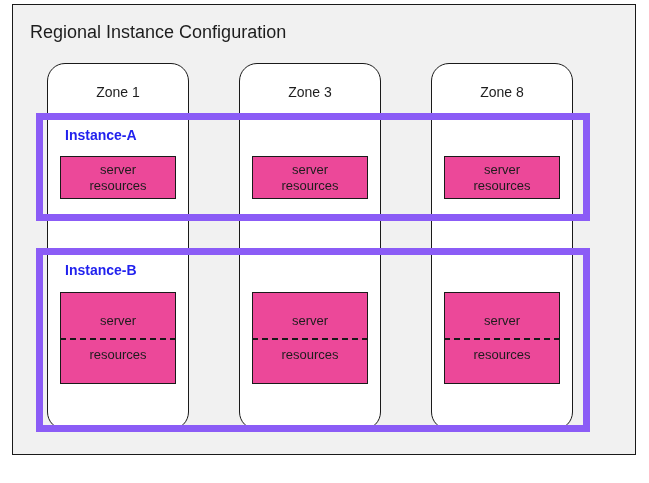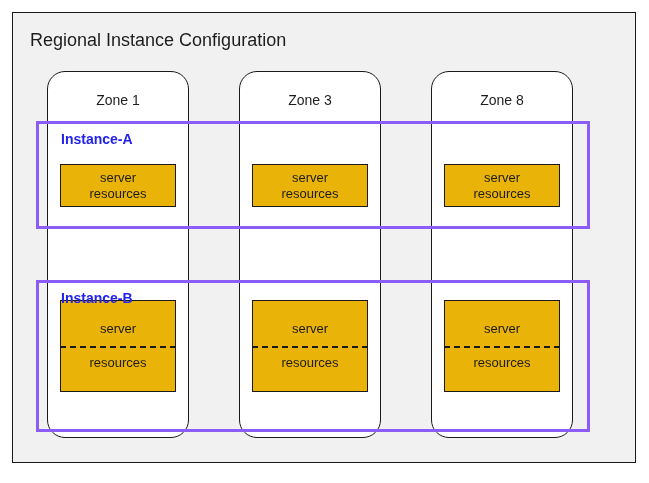--- a/index.html
+++ b/index.html
@@ -19,21 +19,21 @@
     position: absolute;
     left: 0;
     top: 0;
     width: 649px;
     height: 483px;
   }
 
   .region-panel {
     position: absolute;
     left: 12px;
-    top: 12px;
+    top: 4px;
     width: 624px;
     height: 451px;
     background: #f1f1f1;
     border: 1px solid #1a1a1a;
     box-sizing: border-box;
   }
 
   .region-title {
     position: absolute;
     left: 17px;
@@ -68,49 +68,48 @@
     font-size: 14px;
     line-height: 18px;
     color: #1d1d1d;
   }
 
   
   .instance-band {
     position: absolute;
     left: 23px;
     width: 554px;
-    border: 3px solid #8b5cf6;
+    border: 7px solid #8b5cf6;
     box-sizing: border-box;
     background: transparent;
   }
   .instance-band.band-a {
     top: 108px;
     height: 108px;
   }
   .instance-band.band-b {
     top: 243px;
-    height: 152px;
-    margin-top: 24px;
+    height: 184px;
   }
 
   .instance-label {
     position: absolute;
     left: 22px;
     top: 7px;
     font-size: 14px;
     line-height: 17px;
     font-weight: bold;
     color: #2222ee;
     white-space: nowrap;
   }
 
   
   .server-box {
     position: absolute;
-    background: #eab308;
+    background: #ec4899;
     border: 1px solid #1a1a1a;
     box-sizing: border-box;
   }
   .server-box.row-a {
     top: 151px;
     width: 116px;
     height: 43px;
   }
   .server-box.row-b {
     top: 287px;

